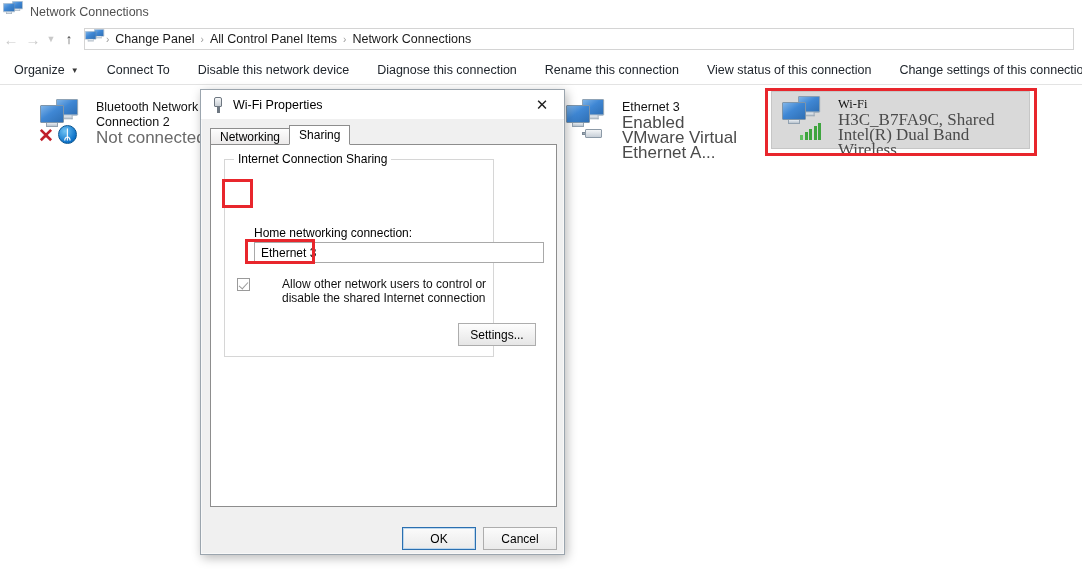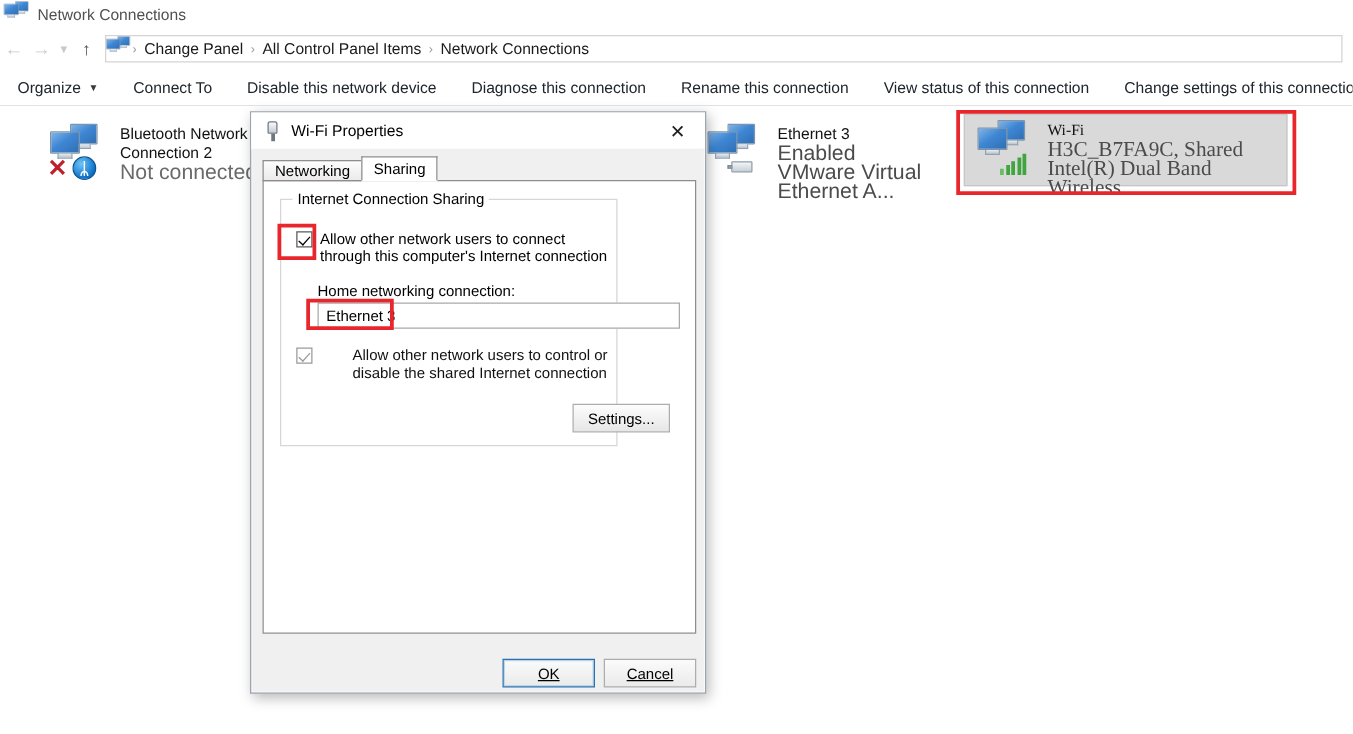--- a/index.html
+++ b/index.html
@@ -196,21 +196,21 @@
     box-sizing:border-box;display:flex;align-items:center;
   }
   .combo-text{font-size:12px;padding-left:6px;color:#000;}
 
   .btn{
     border:1px solid #adadad;background:linear-gradient(#fdfdfd,#e6e6e6);
     font-size:12px;color:#000;display:flex;align-items:center;justify-content:center;
     box-sizing:border-box;
   }
   .btn.settings{position:absolute;left:233px;top:163px;width:78px;height:23px;}
-  .btn.footer{position:absolute;width:74px;height:23px;background:linear-gradient(#fbfbfb,#eaeaea);text-decoration:underline;}
+  .btn.footer{position:absolute;width:74px;height:23px;background:linear-gradient(#fbfbfb,#eaeaea);}
   .btn.ok{left:201px;top:437px;border:1px solid #2a6fb0;box-shadow:0 0 0 1px #bcd6ec inset;}
   .btn.cancel{left:282px;top:437px;}
 
   
   .anno{position:absolute;border:3px solid #e8262c;box-sizing:border-box;pointer-events:none;}
   #anno-wifi{left:765px;top:88px;width:272px;height:68px;z-index:30;}
   #anno-chk{left:222px;top:179px;width:31px;height:29px;z-index:30;}
   #anno-combo{left:245px;top:239px;width:70px;height:25px;z-index:30;}
 </style>
 </head>
@@ -354,24 +354,20 @@
     <div class="tabstrip">
       <div class="tab">Networking</div>
       <div class="tab active">Sharing</div>
     </div>
 
     <div class="tabpage">
 
       <div class="groupbox">
         <div class="group-legend">Internet Connection Sharing</div>
 
-        <div class="chk-row" style="left:12px;top:24px;">
-          <div class="checkbox checked"></div>
-          <div class="chk-label">Allow other network users to connect through this computer's Internet connection</div>
-        </div>
 
         <div class="field-label" style="left:29px;top:66px;">Home networking connection:</div>
 
         <div class="combo" style="left:29px;top:82px;width:290px;height:21px;">
           <div class="combo-text">Ethernet 3</div>
         </div>
 
         <div class="chk-row" style="left:12px;top:117px;">
           <div class="checkbox checked disabled"></div>
           <div class="chk-label disabled">Allow other network users to control or disable the shared Internet connection</div>

